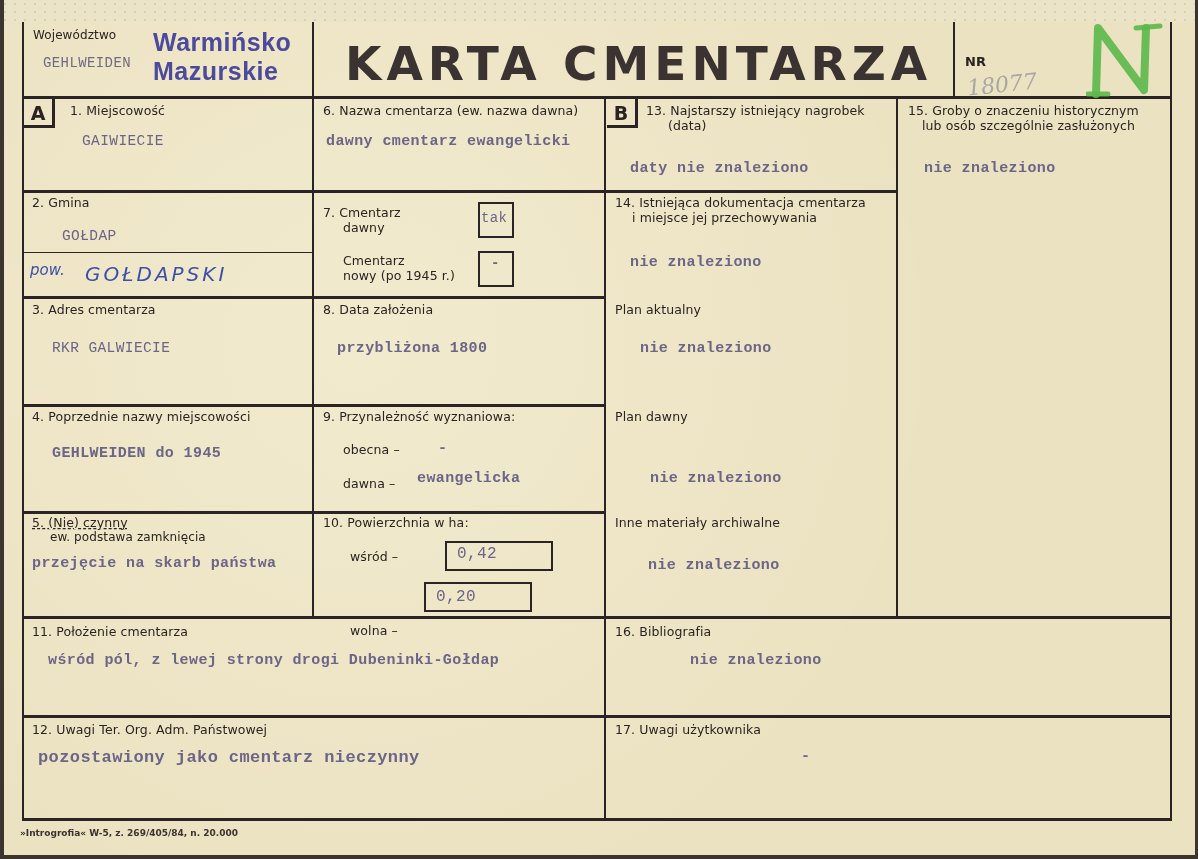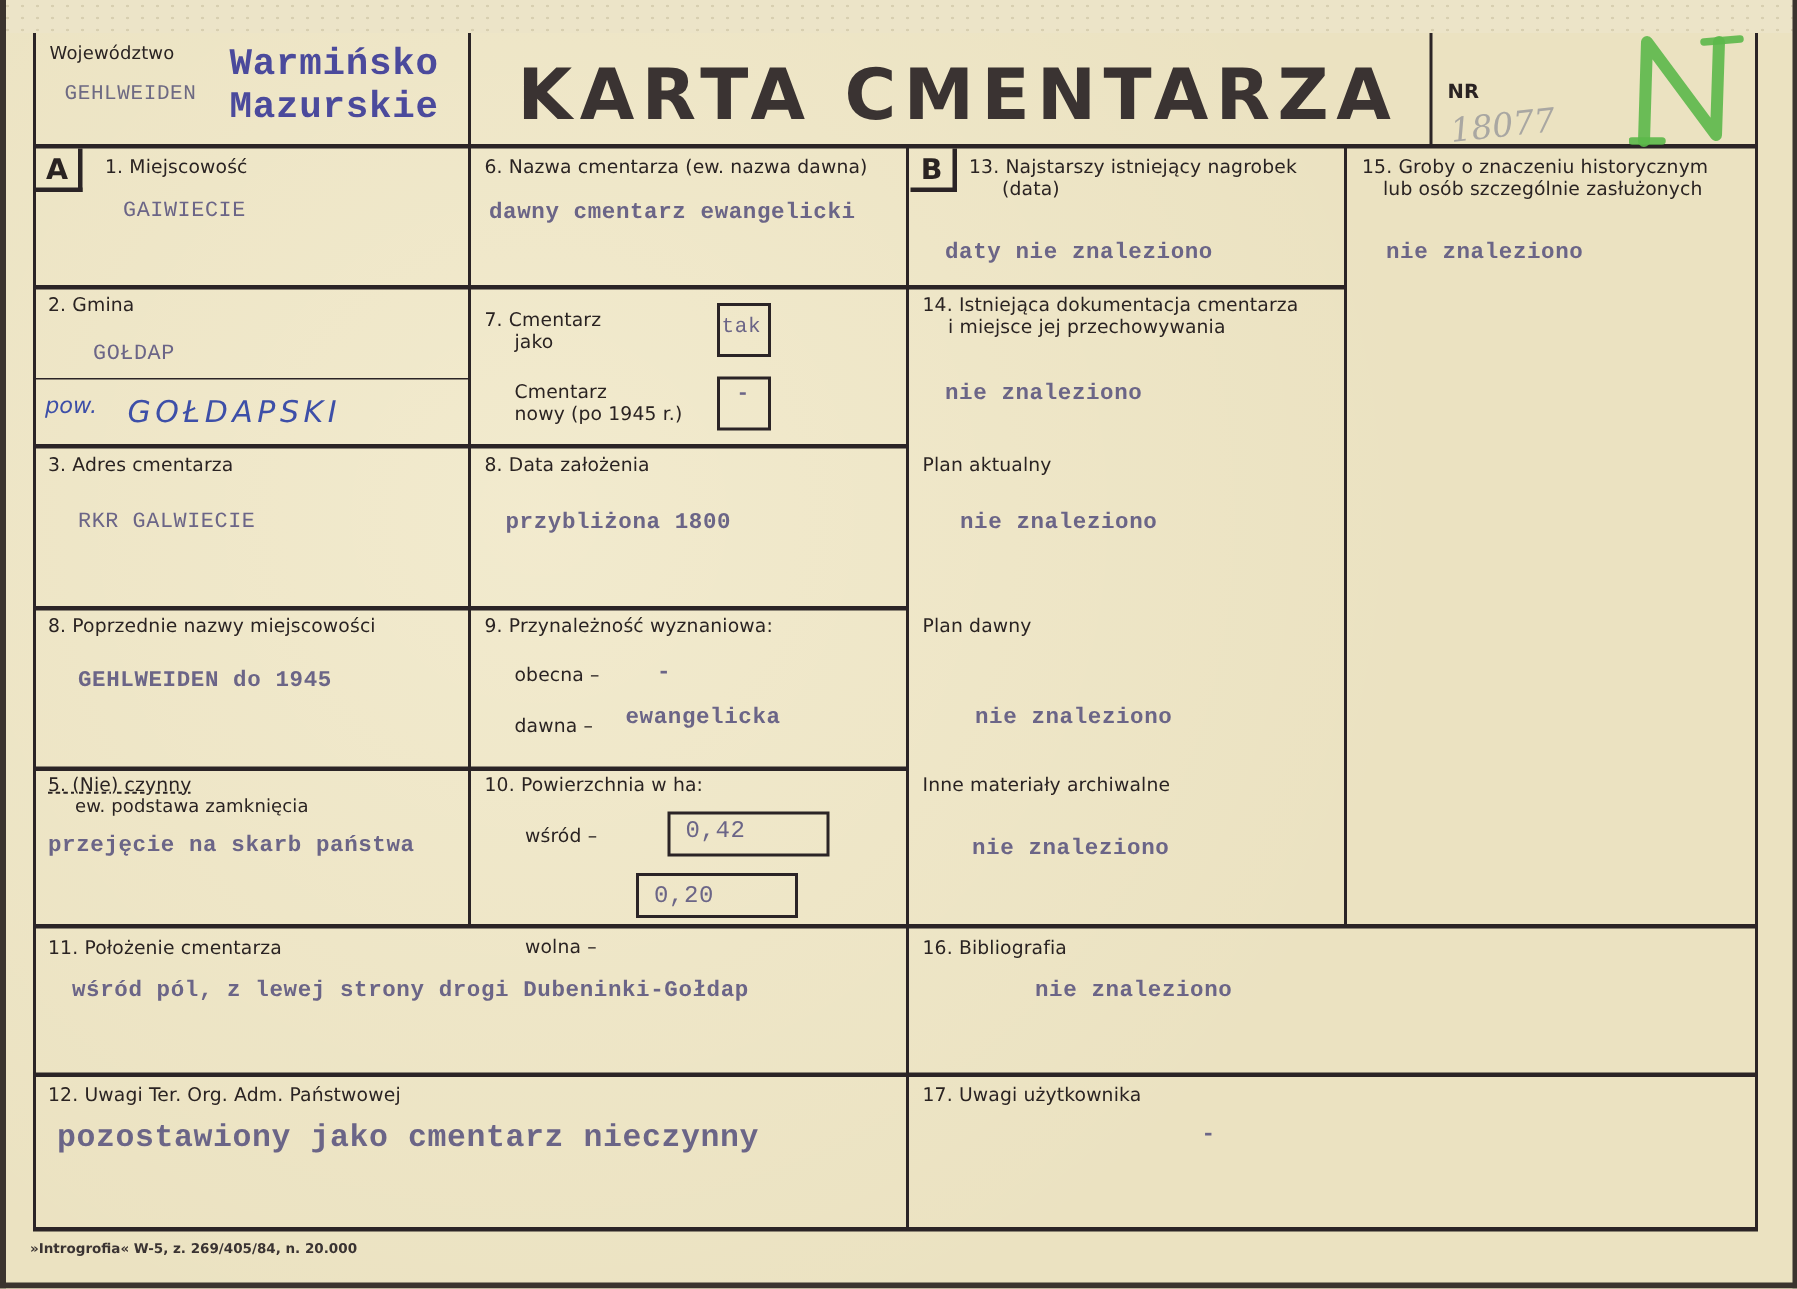--- a/index.html
+++ b/index.html
@@ -39,21 +39,21 @@
     position: absolute; font-family: "Liberation Mono", "DejaVu Sans Mono", monospace;
     font-size: 15.5px; color: #6b6587; white-space: nowrap; font-weight: bold;
     letter-spacing: 0.4px;
   }
   .title {
     position: absolute; left: 345px; top: 36px;
     font-family: "DejaVu Sans", sans-serif; font-weight: bold;
     font-size: 47px; letter-spacing: 5px; color: #3a3332;
   }
   .stamp {
-    position: absolute; font-family: Liberation Mono, monospace; font-weight: bold;
+    position: absolute; font-family: Liberation Sans, sans-serif; font-weight: bold;
     font-size: 25px; color: #4b4a9c; line-height: 29px; letter-spacing: 0.5px;
   }
   .letterbox {
     position: absolute; width: 28px; height: 26px;
     border-right: 3px solid #2b2426; border-bottom: 3px solid #2b2426;
     font-weight: bold; font-size: 19px; text-align: center; line-height: 28px;
   }
   .smallbox { position:absolute; border: 2px solid #2b2426; }
   .hand {
     position: absolute; font-family: "DejaVu Sans", sans-serif; font-style: italic;
@@ -124,32 +124,32 @@
   <div class="typed" style="left:82px;top:133px;font-weight:normal;font-size:14.5px;">GAIWIECIE</div>
 
   <div class="lbl" style="left:32px;top:196px;">2. Gmina</div>
   <div class="typed" style="left:62px;top:228px;font-weight:normal;font-size:14.5px;">GOŁDAP</div>
   <div class="hand" style="left:30px;top:261px;font-size:15px;letter-spacing:0;">pow.</div>
   <div class="hand" style="left:85px;top:262px;">GOŁDAPSKI</div>
 
   <div class="lbl" style="left:32px;top:303px;">3. Adres cmentarza</div>
   <div class="typed" style="left:52px;top:340px;font-weight:normal;font-size:14.5px;">RKR GALWIECIE</div>
 
-  <div class="lbl" style="left:32px;top:410px;">8. Poprzednie nazwy miejscowości</div>
+  <div class="lbl" style="left:32px;top:410px;">4. Poprzednie nazwy miejscowości</div>
   <div class="typed" style="left:52px;top:445px;font-size:15px;">GEHLWEIDEN do 1945</div>
 
   <div class="lbl" style="left:32px;top:516px;text-decoration:underline dashed;">5. (Nie) czynny</div>
   <div class="lbl" style="left:50px;top:530px;font-size:12px;">ew. podstawa zamknięcia</div>
   <div class="typed" style="left:32px;top:555px;font-size:15px;">przejęcie na skarb państwa</div>
 
   <div class="lbl" style="left:323px;top:104px;">6. Nazwa cmentarza (ew. nazwa dawna)</div>
   <div class="typed" style="left:326px;top:133px;font-size:15px;">dawny cmentarz ewangelicki</div>
 
   <div class="lbl" style="left:323px;top:206px;">7. Cmentarz</div>
-  <div class="lbl" style="left:343px;top:221px;">jako</div>
+  <div class="lbl" style="left:343px;top:221px;">dawny</div>
   <div class="smallbox" style="left:478px;top:202px;width:32px;height:32px;">
     <div class="typed" style="position:absolute;left:1px;top:6px;font-size:14px;font-weight:normal;">tak</div>
   </div>
   <div class="lbl" style="left:343px;top:254px;">Cmentarz</div>
   <div class="lbl" style="left:343px;top:269px;">nowy (po 1945 r.)</div>
   <div class="smallbox" style="left:478px;top:251px;width:32px;height:32px;">
     <div class="typed" style="position:absolute;left:11px;top:2px;font-size:14px;">-</div>
   </div>
 
   <div class="lbl" style="left:323px;top:303px;">8. Data założenia</div>
@@ -193,19 +193,19 @@
   <div class="lbl" style="left:922px;top:119px;">lub osób szczególnie zasłużonych</div>
   <div class="typed" style="left:924px;top:160px;font-size:15px;">nie znaleziono</div>
 
   <div class="lbl" style="left:32px;top:625px;">11. Położenie cmentarza</div>
   <div class="typed" style="left:48px;top:652px;font-size:15px;">wśród pól, z lewej strony drogi Dubeninki-Gołdap</div>
 
   <div class="lbl" style="left:615px;top:625px;">16. Bibliografia</div>
   <div class="typed" style="left:690px;top:652px;font-size:15px;">nie znaleziono</div>
 
   <div class="lbl" style="left:32px;top:723px;">12. Uwagi Ter. Org. Adm. Państwowej</div>
-  <div class="typed" style="left:38px;top:748px;font-size:21px;">pozostawiony jako cmentarz nieczynny</div>
+  <div class="typed" style="left:38px;top:748px;font-size:17px;">pozostawiony jako cmentarz nieczynny</div>
 
   <div class="lbl" style="left:615px;top:723px;">17. Uwagi użytkownika</div>
   <div class="typed" style="left:801px;top:748px;font-size:15px;">-</div>
 
   <div class="footer">»Introgrofia« W-5, z. 269/405/84, n. 20.000</div>
 </div>
 
 </body></html>

